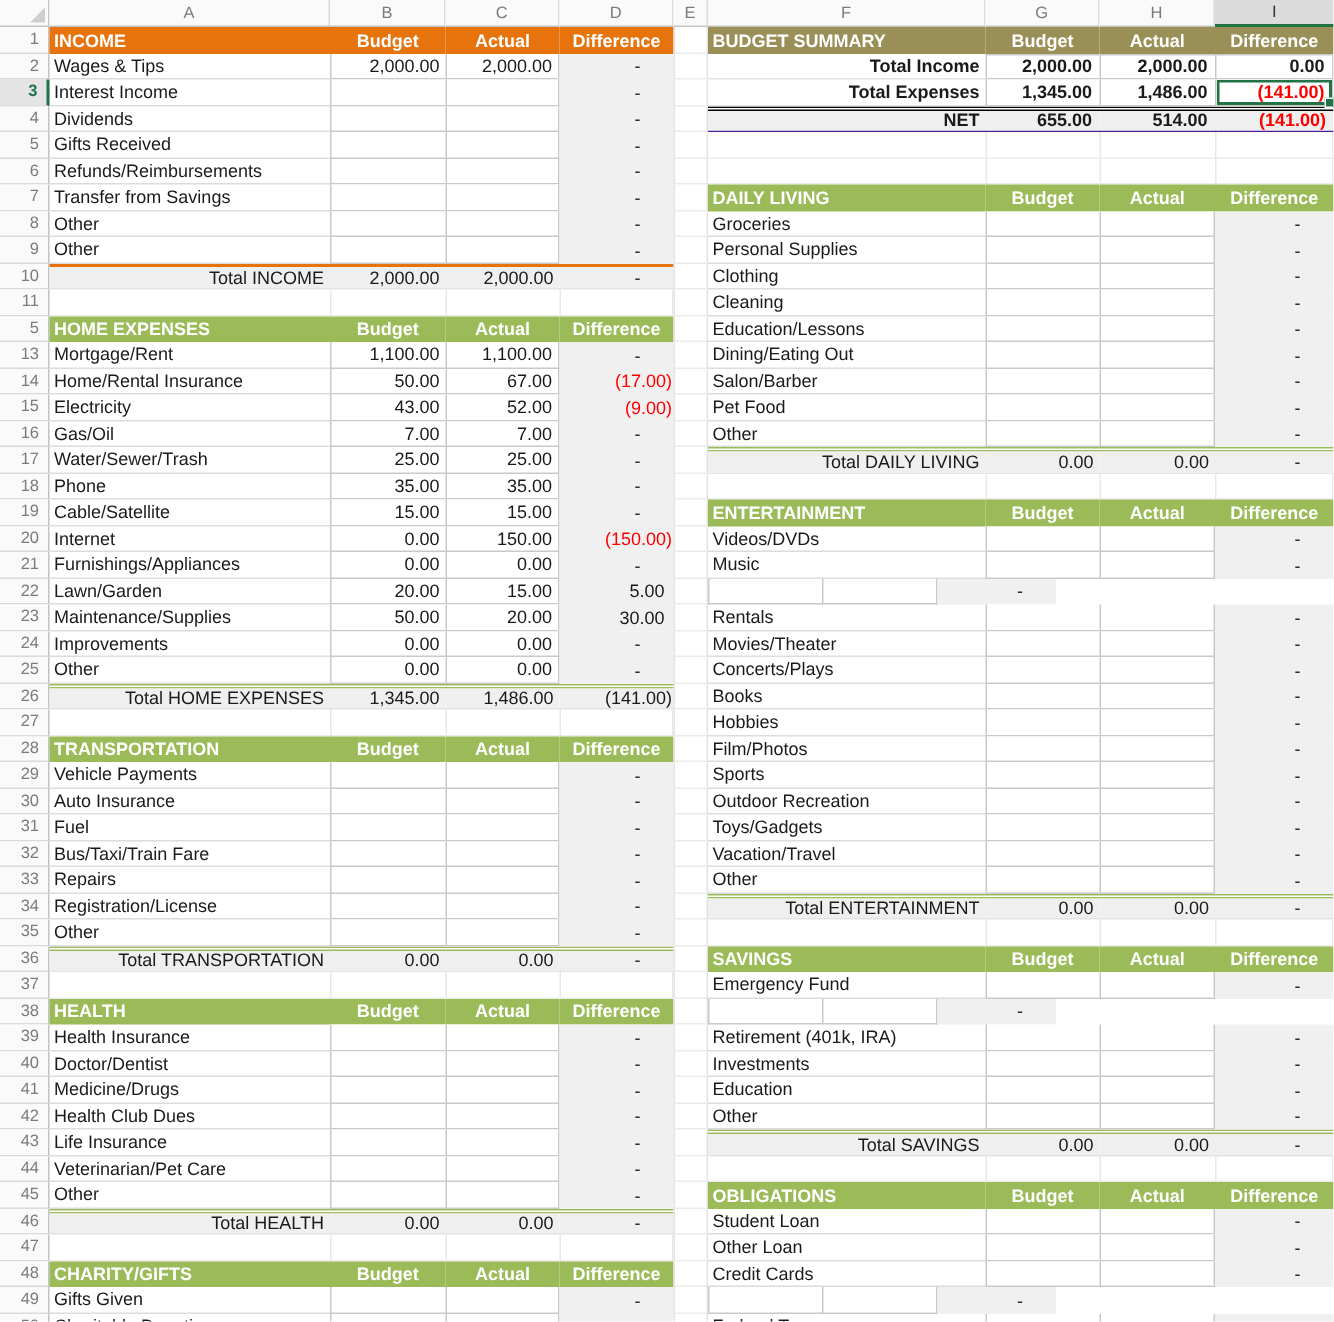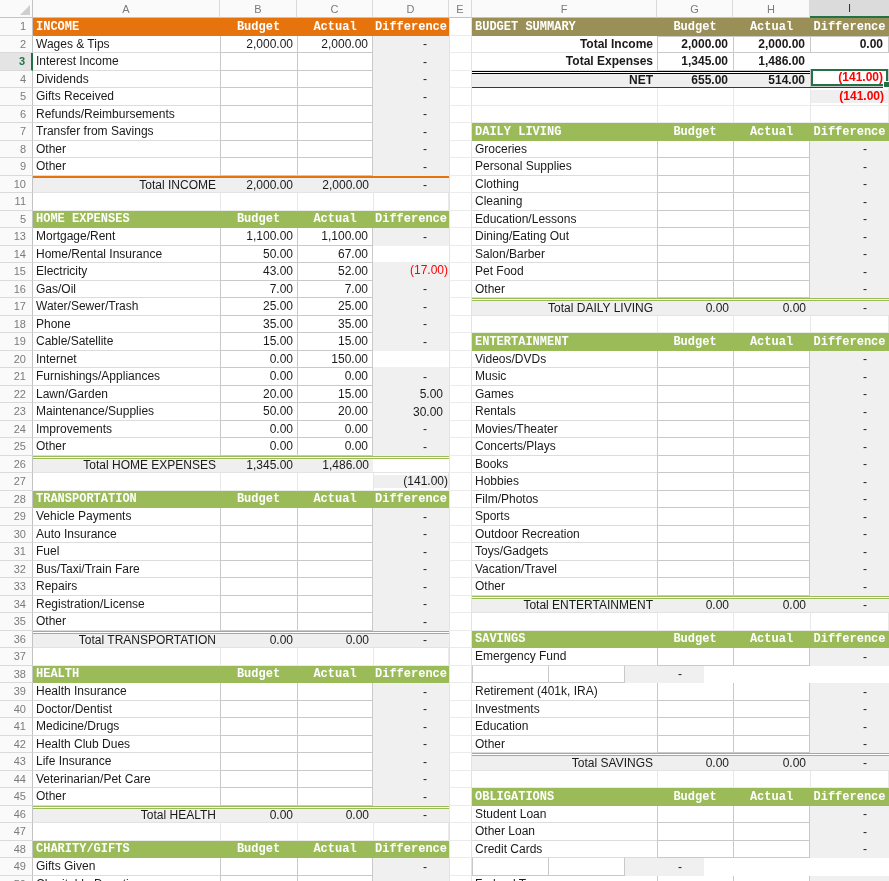--- a/index.html
+++ b/index.html
@@ -41,21 +41,21 @@
   .grid-left  { left:33px;  width:416px; }
   .grid-right { left:472px; width:417px; }
   .row { display:flex; height:17.5px; box-sizing:border-box; }
   .cell {
     box-sizing:border-box; height:100%; font-size:12px; color:#1A1A1A;
     display:flex; align-items:center; overflow:hidden; white-space:nowrap;
   }
   .grid-left  .c0{width:187px}.grid-left  .c1{width:77px}.grid-left  .c2{width:76px}.grid-left  .c3{width:76px}
   .grid-right .c0{width:185px}.grid-right .c1{width:76px}.grid-right .c2{width:77px}.grid-right .c3{width:79px}
   
-  .row.section .cell { background:var(--acc); color:#fff; font-weight:bold;font-family:Liberation Mono, monospace; }
+  .row.section .cell { background:var(--acc); color:#fff; font-weight:bold; }
   .row.section .c0 { padding-left:3px; }
   .row.section .c1, .row.section .c2, .row.section .c3 { justify-content:center; }
   .acc-orange { --acc: var(--col-orange, #E7730D); }
   .acc-green  { --acc: var(--col-green,  #9BBB59); }
   .acc-olive  { --acc: var(--col-olive,  #9A9057); }
   
   .row.item .c0 { padding-left:3px; border-bottom:1px solid #DCDCDC; }
   .row.item .c1, .row.item .c2 {
     border-left:1px solid #C9C9C9; border-bottom:1px solid #C9C9C9;
     justify-content:flex-end; padding-right:4px; background:#fff;
@@ -83,21 +83,21 @@
   .row.net .cell { background:#EFEFEF; font-weight:bold; }
   .row.net .c0 { justify-content:flex-end; padding-right:4px; }
   .row.net .c1, .row.net .c2, .row.net .c3 { justify-content:flex-end; padding-right:5px; }
   
   .row.blank .cell { border-bottom:1px solid #EBEBEB; }
   .row.blank .c1, .row.blank .c2, .row.blank .c3 { border-left:1px solid #E8E8E8; }
   .row.blank .c3 { border-right:1px solid #E8E8E8; }
   
   .cell.dash  { padding-right:22px; }
   .cell.num   { padding-right:6px; }
-  .cell.paren { padding-right:1px;margin-top:16px; }
+  .cell.paren { padding-right:1px; }
   .cell.neg   { color:var(--col-neg, #FE0000); }
   
   .cell.selcell { box-shadow: inset 0 0 0 2px var(--col-sel, #217346); overflow:visible; position:relative; }
   .cell.selcell::after {
     content:""; position:absolute; right:-2px; bottom:-2px; width:5px; height:5px;
     background:var(--col-sel, #217346); border:1px solid #fff; z-index:5;
   }
   
   .estrip { position:absolute; left:449px; top:18px; width:23px; }
   .ec {
@@ -650,21 +650,20 @@
         <div class="cell c2"></div>
         <div class="cell c3 dash">-</div>
       </div>
       <div class="row item">
         <div class="cell c0">Music</div>
         <div class="cell c1"></div>
         <div class="cell c2"></div>
         <div class="cell c3 dash">-</div>
       </div>
       <div class="row item">
-        <div class="cell c0">Games</div>
         <div class="cell c1"></div>
         <div class="cell c2"></div>
         <div class="cell c3 dash">-</div>
       </div>
       <div class="row item">
         <div class="cell c0">Rentals</div>
         <div class="cell c1"></div>
         <div class="cell c2"></div>
         <div class="cell c3 dash">-</div>
       </div>

